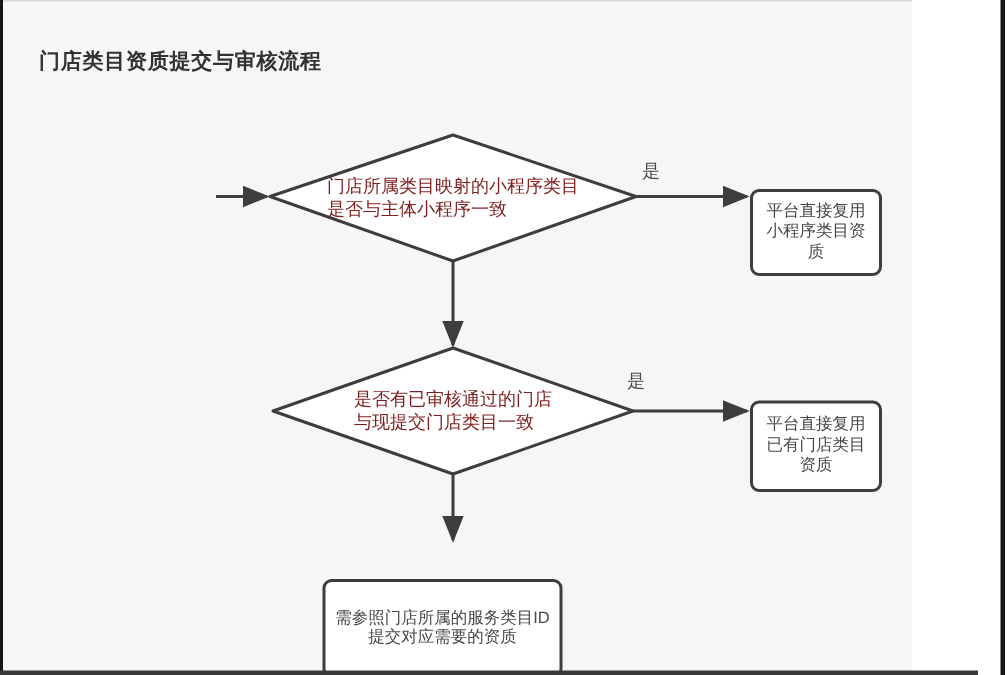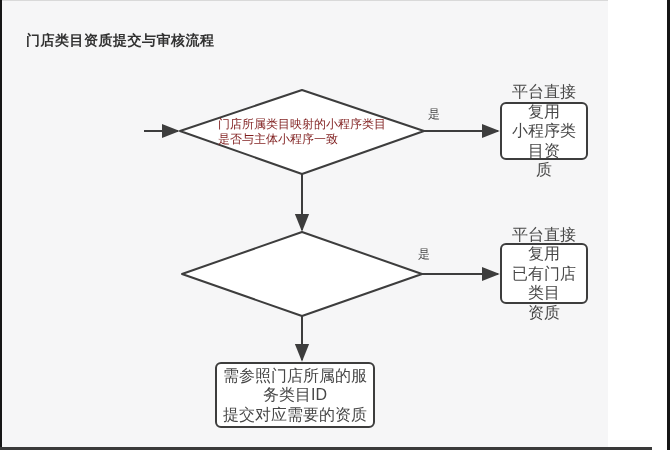--- a/index.html
+++ b/index.html
@@ -21,24 +21,25 @@
     letter-spacing:0.5px;white-space:nowrap;
   }
   .flow-svg{position:absolute;left:0;top:0;width:671px;height:450px;}
   .node{
     position:absolute;
     background:#ffffff;
     border:2px solid #3d3d3d;
     border-radius:6px;
     display:flex;align-items:center;justify-content:center;
     text-align:center;
-    font-size:16px;line-height:1.22;color:#474747;
+    font-size:11px;line-height:1.22;color:#474747;
     white-space:pre-line;
     box-sizing:border-box;
     padding:3px;
+    margin-top:24px;
   }
   .node-start   {left:22px;  top:101px; width:122px; height:56px;}
   .node-result1 {left:500px; top:102px; width:88px;  height:58px;}
   .node-result2 {left:500px; top:243px; width:88px;  height:61px;}
   .node-fallback{left:215px; top:362px; width:160px; height:66px;}
   .diamond-text{
     position:absolute;
     display:flex;align-items:center;justify-content:center;
     text-align:left;
     font-size:12px;line-height:1.22;color:#7f1d1d;
@@ -88,20 +89,22 @@
 小程序类目资
 质</div>
   <div class="node node-result2">平台直接复用
 已有门店类目
 资质</div>
   <div class="node node-fallback">需参照门店所属的服务类目ID
 提交对应需要的资质</div>
 
   <div class="diamond-text dtext-1">门店所属类目映射的小程序类目
 是否与主体小程序一致</div>
+  <div class="diamond-text dtext-2">是否有已审核通过的门店
+与现提交门店类目一致</div>
 
   <div class="edge-label yes-1">是</div>
   <div class="edge-label yes-2">是</div>
 
   <div class="screen-edge edge-left"></div>
   <div class="screen-edge edge-right"></div>
   <div class="screen-edge edge-bottom"></div>
 
 </div>
 

